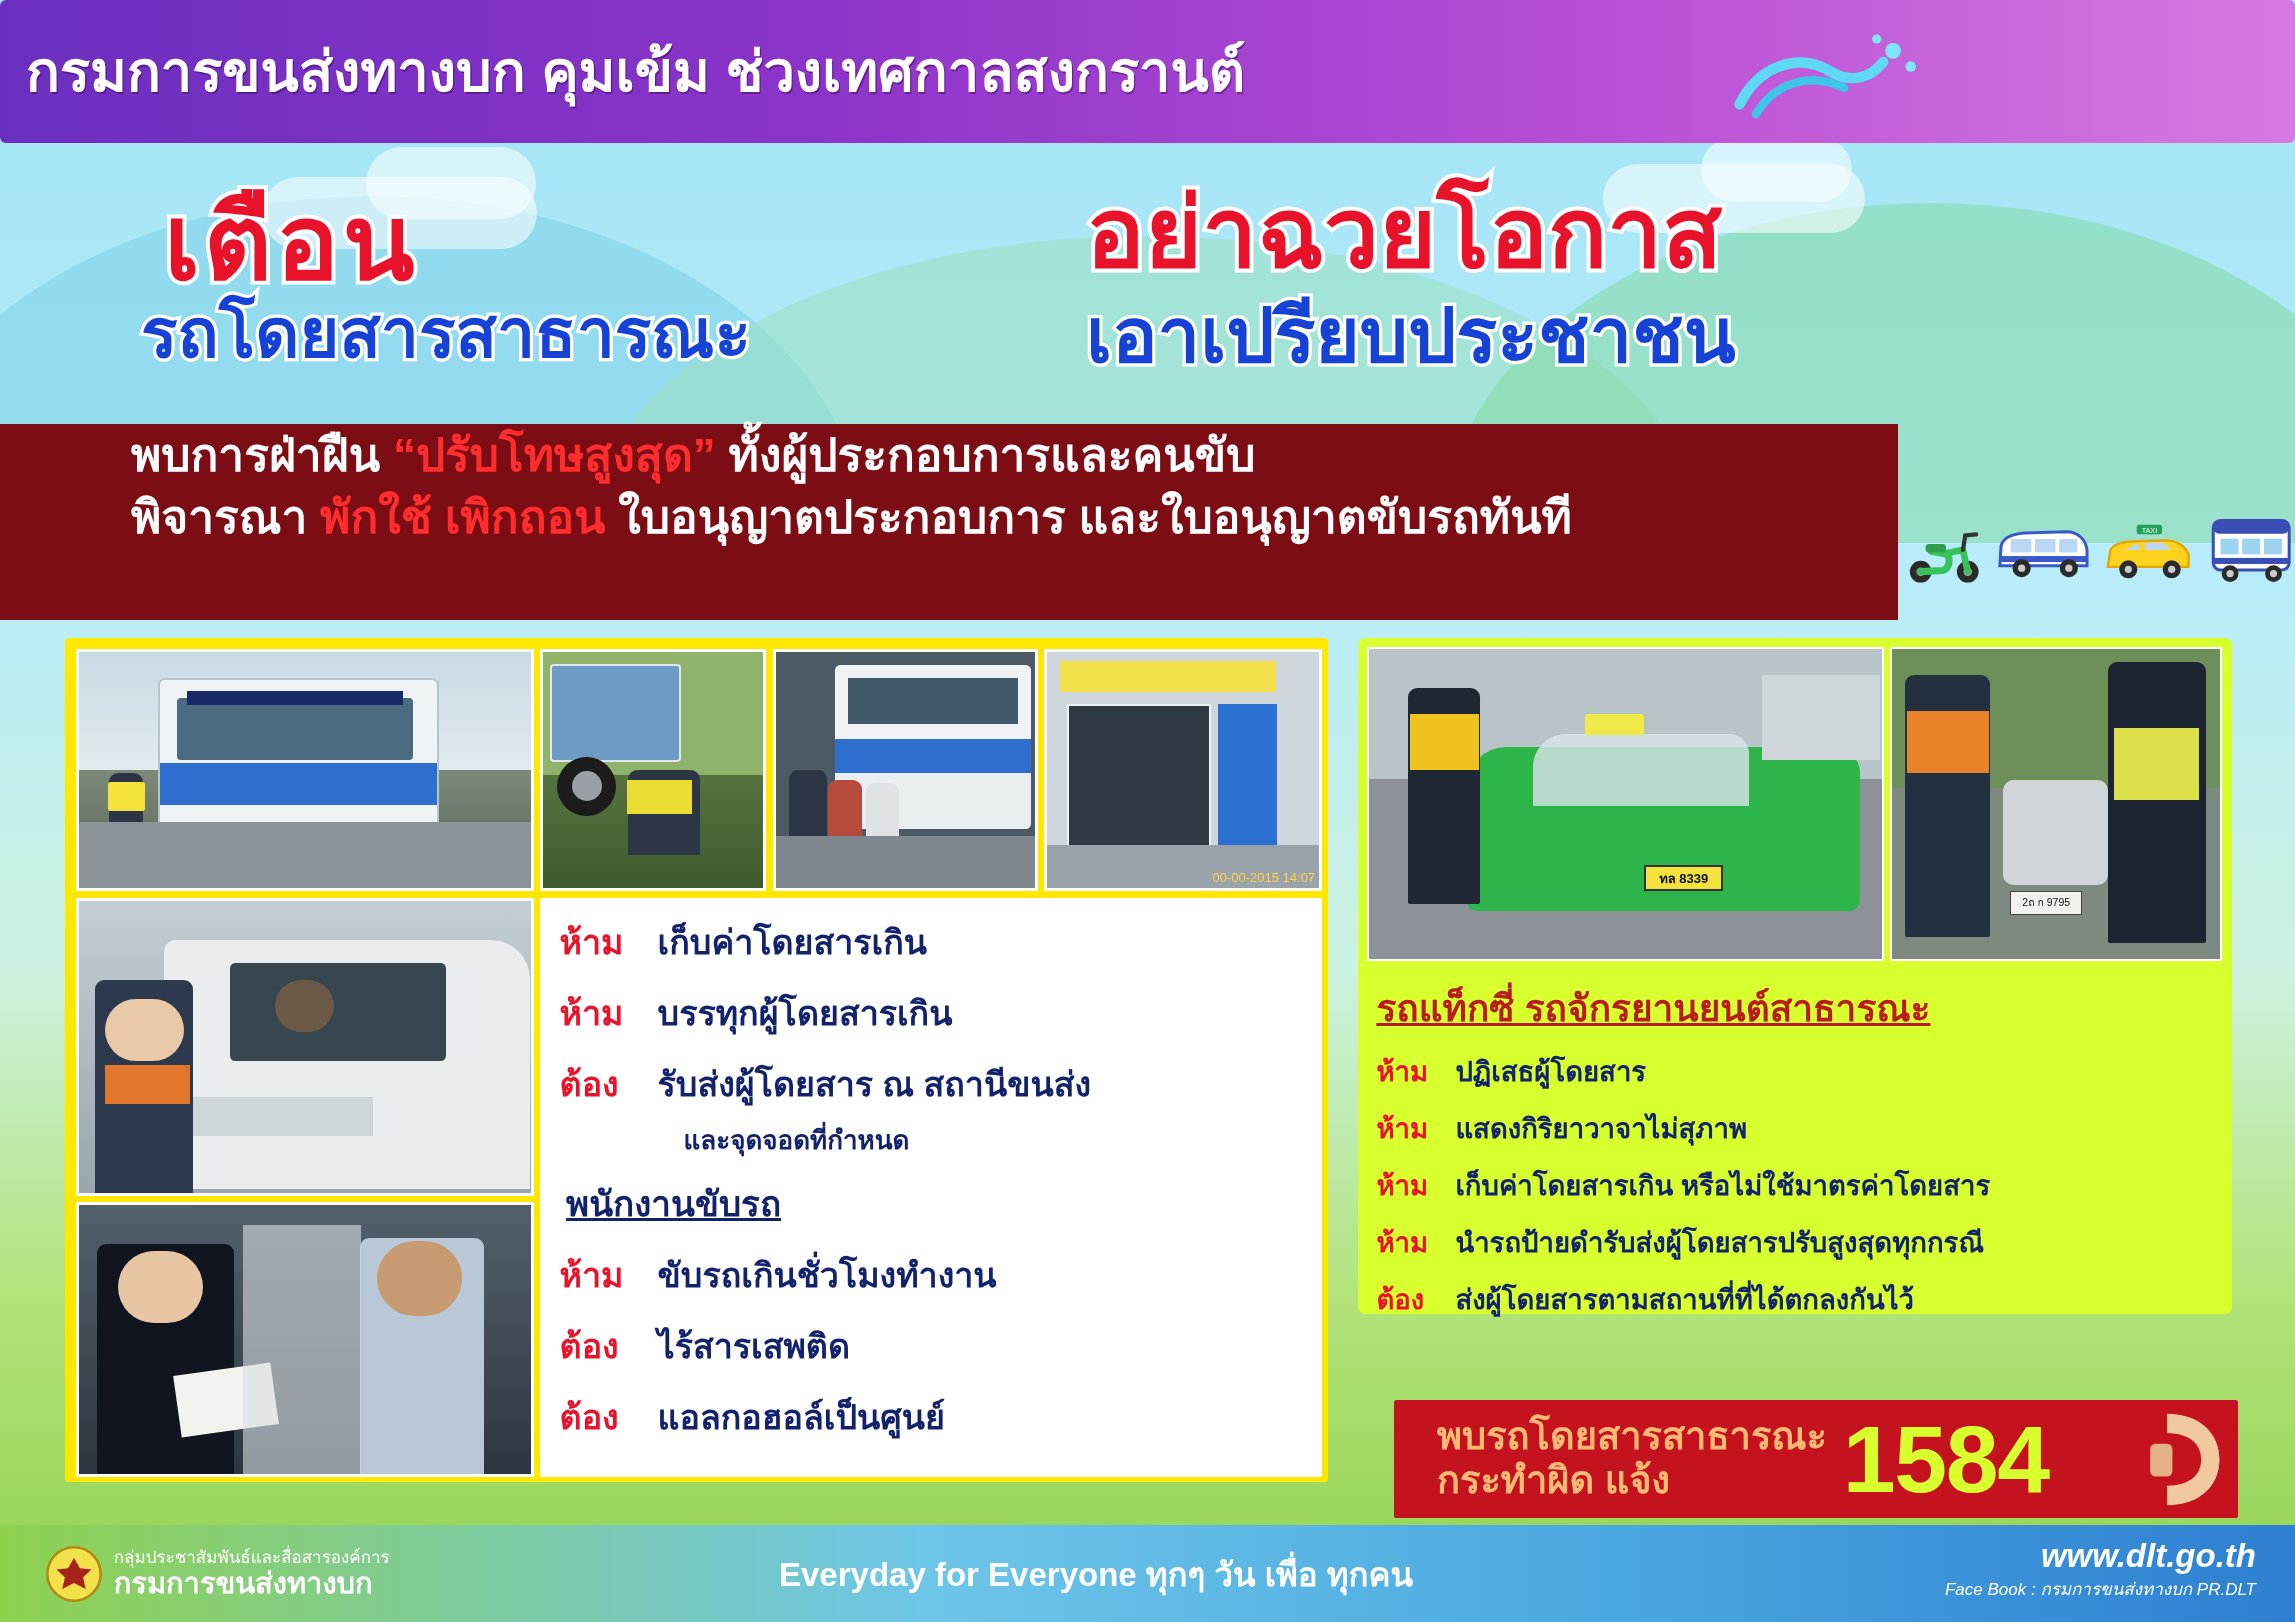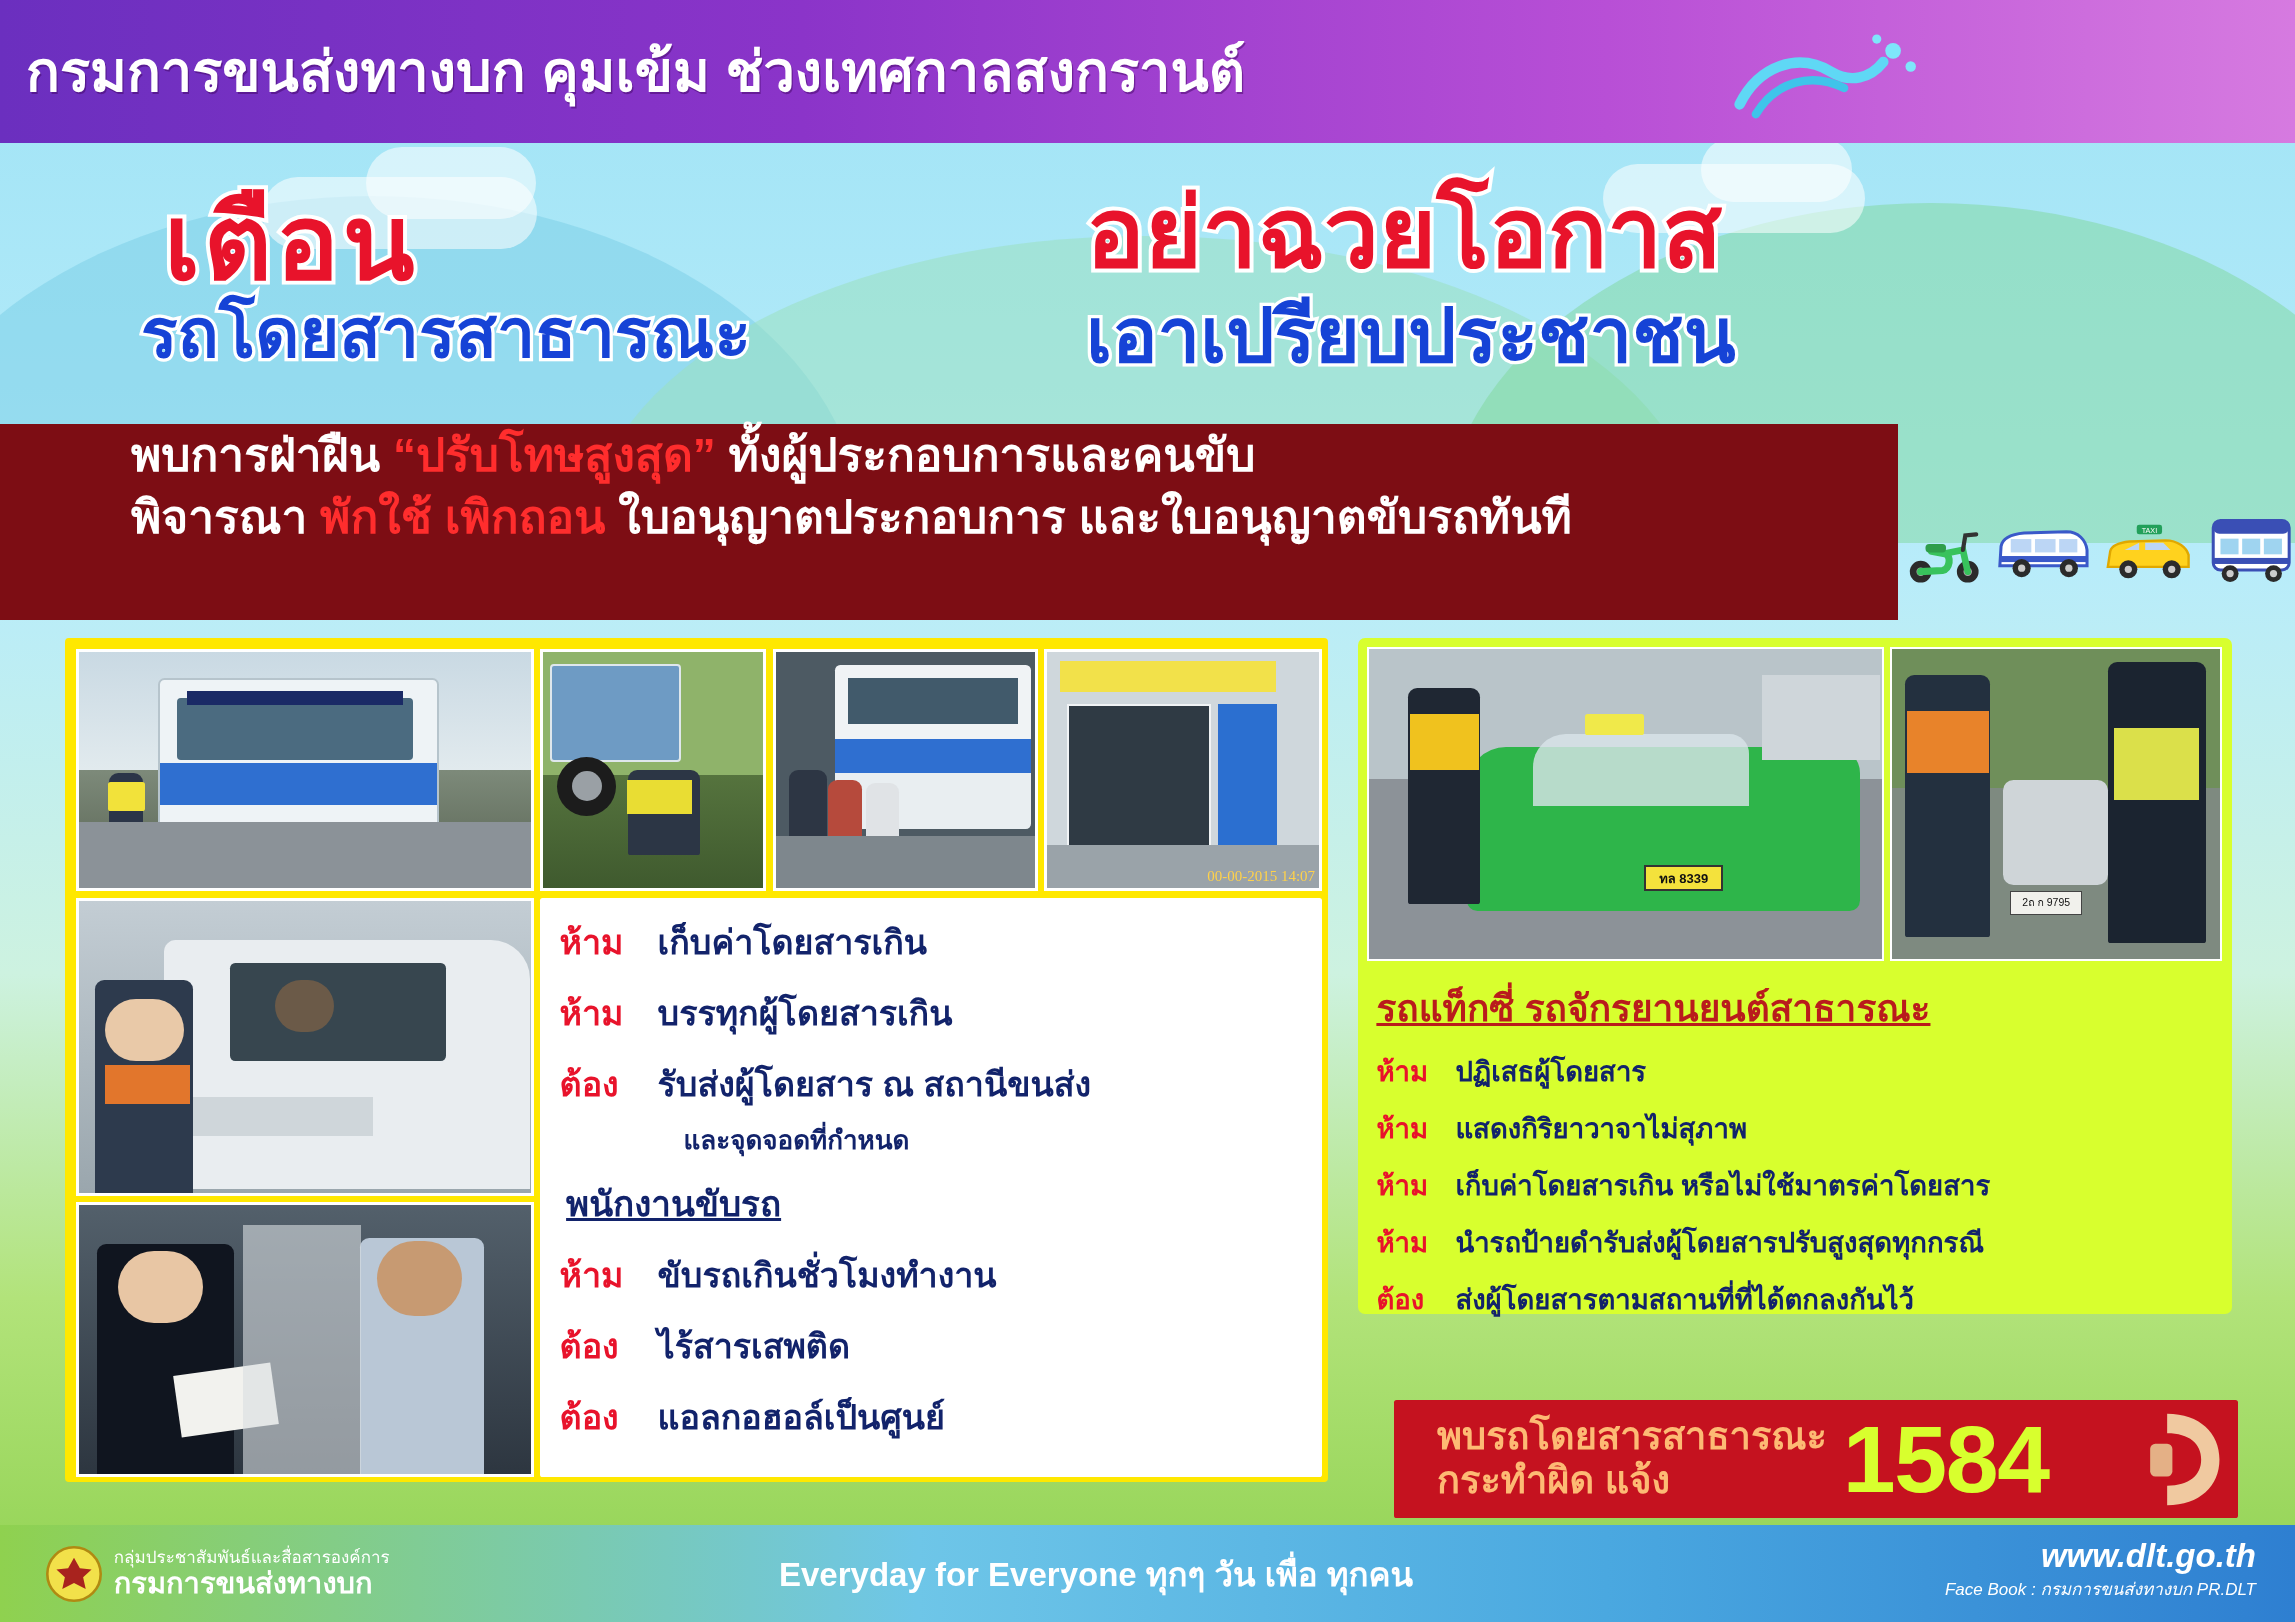--- a/index.html
+++ b/index.html
@@ -13,21 +13,21 @@
     position: relative;
     width: 2295px; height: 1623px;
     background: linear-gradient(#9fe3f5 0%, #b8ecfa 35%, #cdf2e0 60%, #b2e37a 80%, #8fd14f 100%);
     overflow: hidden;
   }
 
   
   .header-bar {
     position: absolute; left: 0; top: 0; width: 2295px; height: 143px;
     background: linear-gradient(90deg, #6b2fbf 0%, #8b34c9 35%, #b84fd6 70%, #d67ae0 100%);
-    display: flex; align-items: center;
+    display: flex; align-items: center; border-radius: 6px;
   }
   .header-bar .htext {
     margin-left: 26px;
     font-size: 56px; font-weight: bold; color: #ffffff;
     letter-spacing: 0px; white-space: nowrap;
     text-shadow: 1.3px 2px 0 rgba(60,0,90,.45);
   }
   .header-splash {
     position: absolute; right: 366px; top: 26px; width: 209px; height: 98px;
   }
@@ -93,21 +93,21 @@
   .left-panel {
     position: absolute; left: 65px; top: 638px; width: 1263px; height: 844px;
     background: #ffe800; border: 3.9px solid #ffe800; border-radius: 3.9px;
   }
   .photo {
     position: absolute; background: #6a7a85; border: 3.3px solid #ffffff;
     overflow: hidden;
   }
   .photo .cap {
     position: absolute; right: 3.9px; bottom: 2.6px; color: #ffd24a;
-    font-size: 15px; font-family: Liberation Serif, serif; padding-left: 16px;
+    font-size: 13px; font-family: Liberation Sans, sans-serif; padding-left: 16px;
   }
 
   
   .p1 { left: 7.9px;  top: 7.9px;  width: 458px;  height: 242px; }
   .p2 { left: 7.9px;  top: 257px; width: 458px;  height: 298px; }
   .p3 { left: 7.9px;  top: 561px; width: 458px;  height: 275px; }
   .p4 { left: 472px; top: 7.9px;  width: 226px;  height: 242px; }
   .p5 { left: 705px;top: 7.9px;  width: 265px;  height: 242px; }
   .p6 { left: 976px;top: 7.9px;  width: 278px;  height: 242px; }
 

